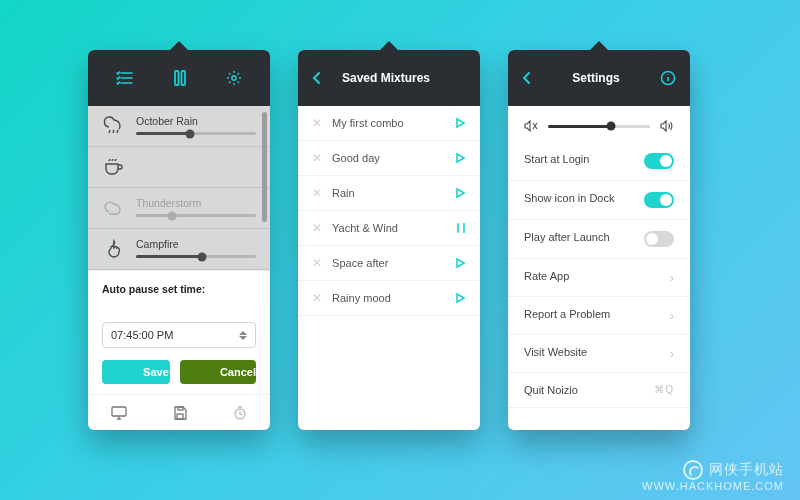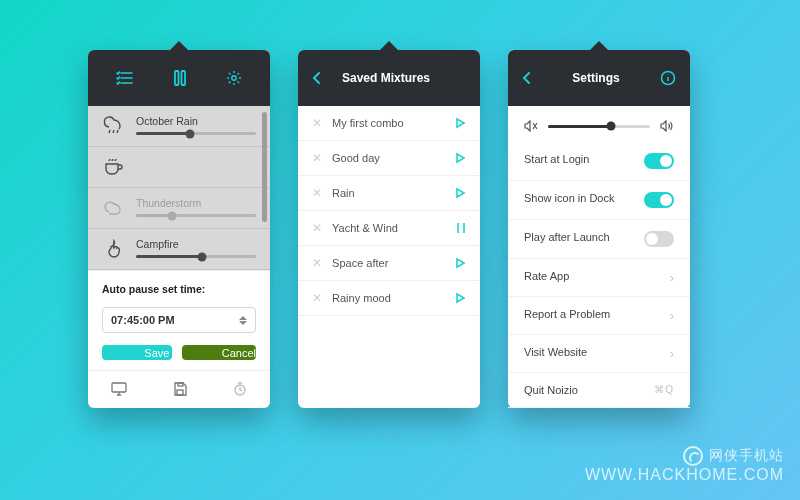--- a/index.html
+++ b/index.html
@@ -62,32 +62,32 @@
     position: absolute; left: 0; right: 0; top: 0; height: 180px;
     background: rgba(40,40,40,.18); pointer-events: none;
     border-radius: 0;
   }
   .auto-pause {
     position: relative; background: #fff; padding: 12px 14px 10px;
     border-top: 1px solid #eee;
   }
   .ap-label { font-size: 10.5px; font-weight: 700; color: #222; }
   .time-input {
-    margin-top: 12px; border: 1px solid #d6d6d6; border-radius: 4px;
+    margin-top: 27px; border: 1px solid #d6d6d6; border-radius: 4px;
     padding: 6px 8px; display: flex; justify-content: space-between; align-items: center;
-    font-size: 11px; color: #333; font-weight: bold;
+    font-size: 11px; color: #333;
   }
   .stepper { display: flex; flex-direction: column; gap: 1px; }
   .stepper span { width: 0; height: 0; border-left: 4px solid transparent; border-right: 4px solid transparent; }
   .stepper .up { border-bottom: 4px solid #888; }
   .stepper .dn { border-top: 4px solid #888; }
   .btn-row { display: flex; gap: 10px; margin-top: 12px; }
   .btn {
-    flex: 1; height: 15px; border-radius: 4px; border: none;
-    font-size: 11px; font-weight: 400; color: #fff; cursor: pointer; padding-left: 40px;
+    flex: 1; height: 24px; border-radius: 4px; border: none;
+    font-size: 11px; font-weight: 700; color: #fff; cursor: pointer; padding-left: 40px;
   }
   .btn.save { background: #1fd3cf; }
   .btn.cancel { background: #4d7c0f; }
   .footer {
     border-top: 1px solid #eee; height: 36px;
     display: flex; justify-content: space-around; align-items: center;
     color: #888;
   }
 
   
@@ -118,23 +118,23 @@
   .toggle::after {
     content: ""; position: absolute; top: 2px; width: 12px; height: 12px;
     background: #fff; border-radius: 50%;
   }
   .toggle.on::after { right: 2px; }
   .toggle.off::after { left: 2px; }
   .chev { color: #c8c8c8; font-size: 13px; }
   .shortcut { color: #c4c4c4; font-size: 10px; letter-spacing: 1px; }
 
   
-  .wm { position: absolute; right: 16px; bottom: 16px; color: rgba(255,255,255,.75); text-align: right; }
+  .wm { position: absolute; right: 16px; bottom: 8px; color: rgba(255,255,255,.75); text-align: right; }
   .wm .cn { font-size: 14px; letter-spacing: 1px; display: flex; align-items: center; gap: 6px; justify-content: flex-end; }
-  .wm .url { font-size: 16px; letter-spacing: 1px; }
+  .wm .url { font-size: 11px; letter-spacing: 1px; }
   .wm-logo { width: 20px; height: 20px; border: 2px solid rgba(255,255,255,.8); border-radius: 50%; position: relative; }
   .wm-logo::after { content: ""; position: absolute; left: 4px; top: 4px; width: 8px; height: 8px; border: 2px solid rgba(255,255,255,.8); border-radius: 50%; border-right-color: transparent; border-bottom-color: transparent; }
 </style>
 </head>
 <body>
 
 <div class="cards">
 
   <div class="card">
     <div class="hdr tabs">

